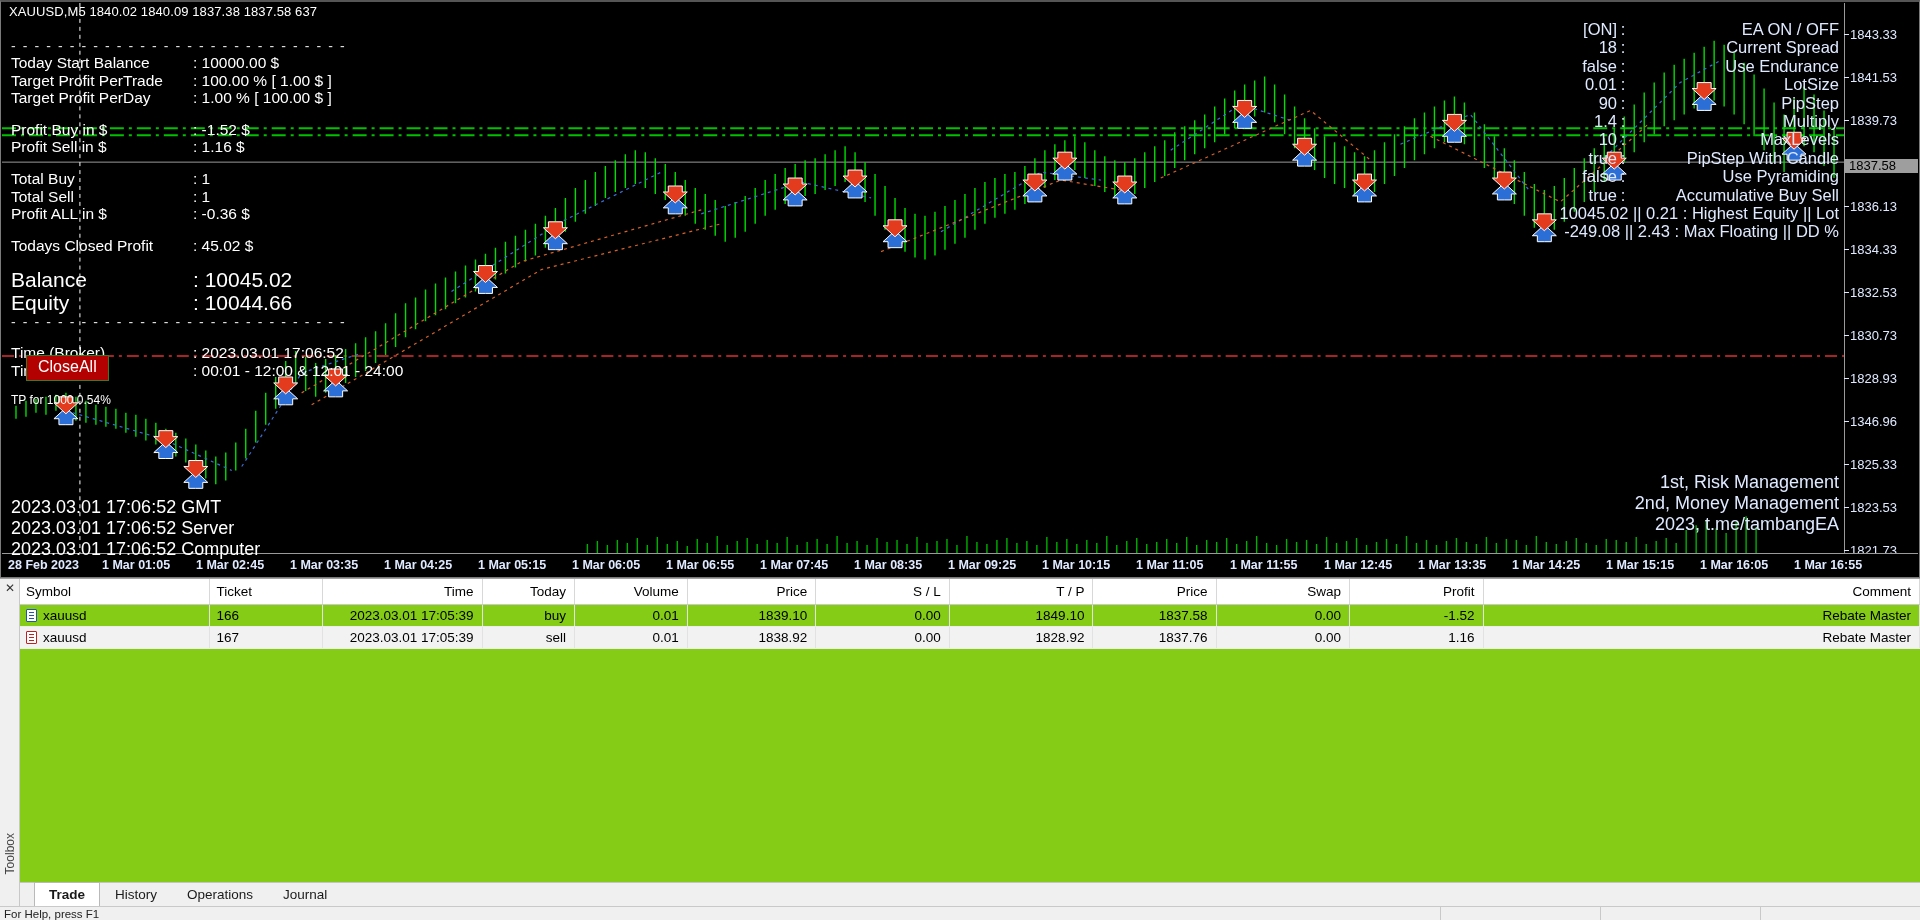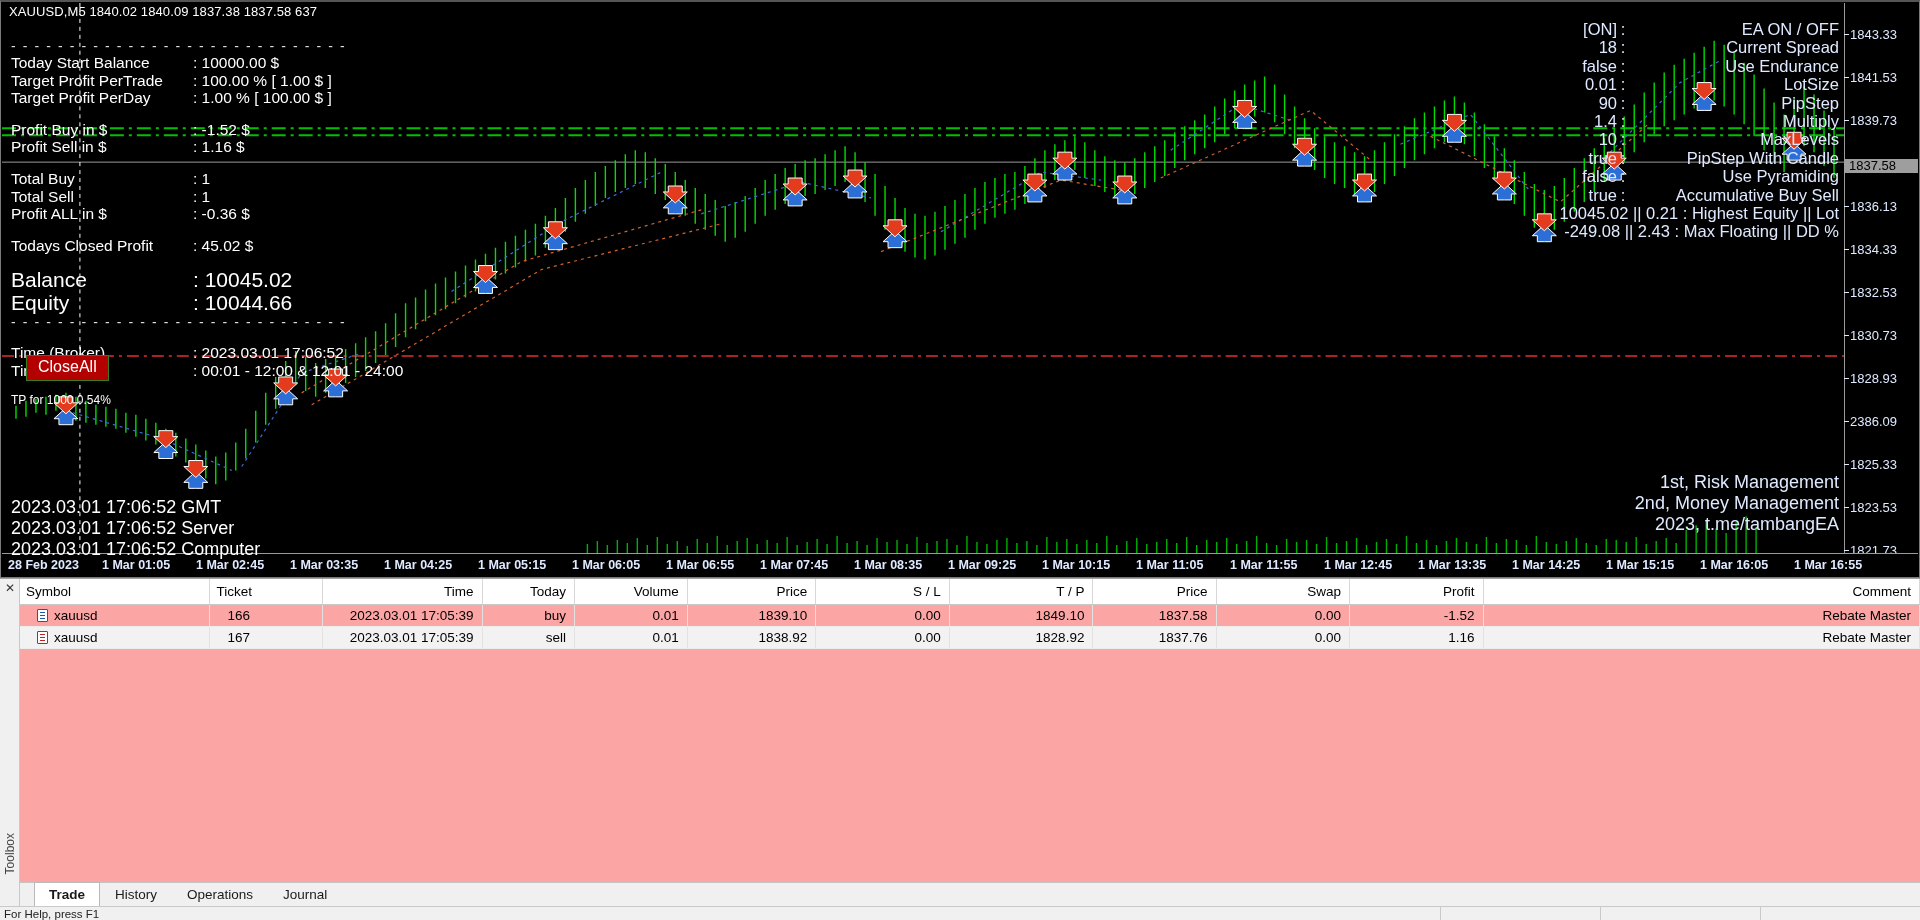--- a/index.html
+++ b/index.html
@@ -107,30 +107,30 @@
     position: relative; flex: 0 0 20px;
   }
   .tb-close {
     position: absolute; top: 2px; left: 5px; font-size: 12px; color: #333; cursor: default;
   }
   .tb-vlabel {
     position: absolute; bottom: 34px; left: 3px;
     writing-mode: vertical-rl; transform: rotate(180deg);
     font-size: 12px; color: #444;
   }
-  .tb-right { flex: 1 1 auto; position: relative; background:#fca5a5; }
+  .tb-right { flex: 1 1 auto; position: relative; background:#84cc16; }
 
   table.trades { width: 100%; border-collapse: collapse; font-size: 13.5px; color: #000; table-layout: fixed; }
   table.trades th {
     font-weight: normal; background: #ffffff; border-bottom: 1px solid #c9c9c9;
     border-right: 1px solid #d8d8d8; padding: 4px 8px 4px 6px; height: 25px;
   }
   table.trades td {
     border-right: 1px solid #e2e2e2; border-bottom: 1px solid #ececec;
-    padding: 3px 8px 3px 17px; height: 21px; white-space: nowrap; overflow: hidden;
+    padding: 3px 8px 3px 6px; height: 21px; white-space: nowrap; overflow: hidden;
   }
   .ta-l { text-align: left; } .ta-r { text-align: right; }
   tr.row-alt td { background: #f2f2f2; }
   .ord-icon {
     display: inline-block; width: 11px; height: 13px; vertical-align: -2px;
     margin-right: 6px; position: relative; border: 1px solid #2457a8; border-radius: 1px;
     background: #fff;
   }
   .ord-icon.sell { border-color: #c02020; }
   .ord-icon::before {
@@ -409,21 +409,21 @@
       <div class="price-scale">
         <div class="pt" style="top:24px">1843.33</div>
         <div class="pt" style="top:67px">1841.53</div>
         <div class="pt" style="top:110px">1839.73</div>
         <div class="pt" style="top:153px">1837.93</div>
         <div class="pt" style="top:196px">1836.13</div>
         <div class="pt" style="top:239px">1834.33</div>
         <div class="pt" style="top:282px">1832.53</div>
         <div class="pt" style="top:325px">1830.73</div>
         <div class="pt" style="top:368px">1828.93</div>
-        <div class="pt" style="top:411px">2386.09</div>
+        <div class="pt" style="top:411px">1346.96</div>
         <div class="pt" style="top:454px">1825.33</div>
         <div class="pt" style="top:497px">1823.53</div>
         <div class="pt" style="top:540px">1821.73</div>
         <div class="price-cur" style="top:156px">1837.58</div>
       </div>
 
       <div class="time-scale">
         <div class="tt" style="left:6px">28 Feb 2023</div>
         <div class="tt" style="left:100px">1 Mar 01:05</div>
         <div class="tt" style="left:194px">1 Mar 02:45</div>

